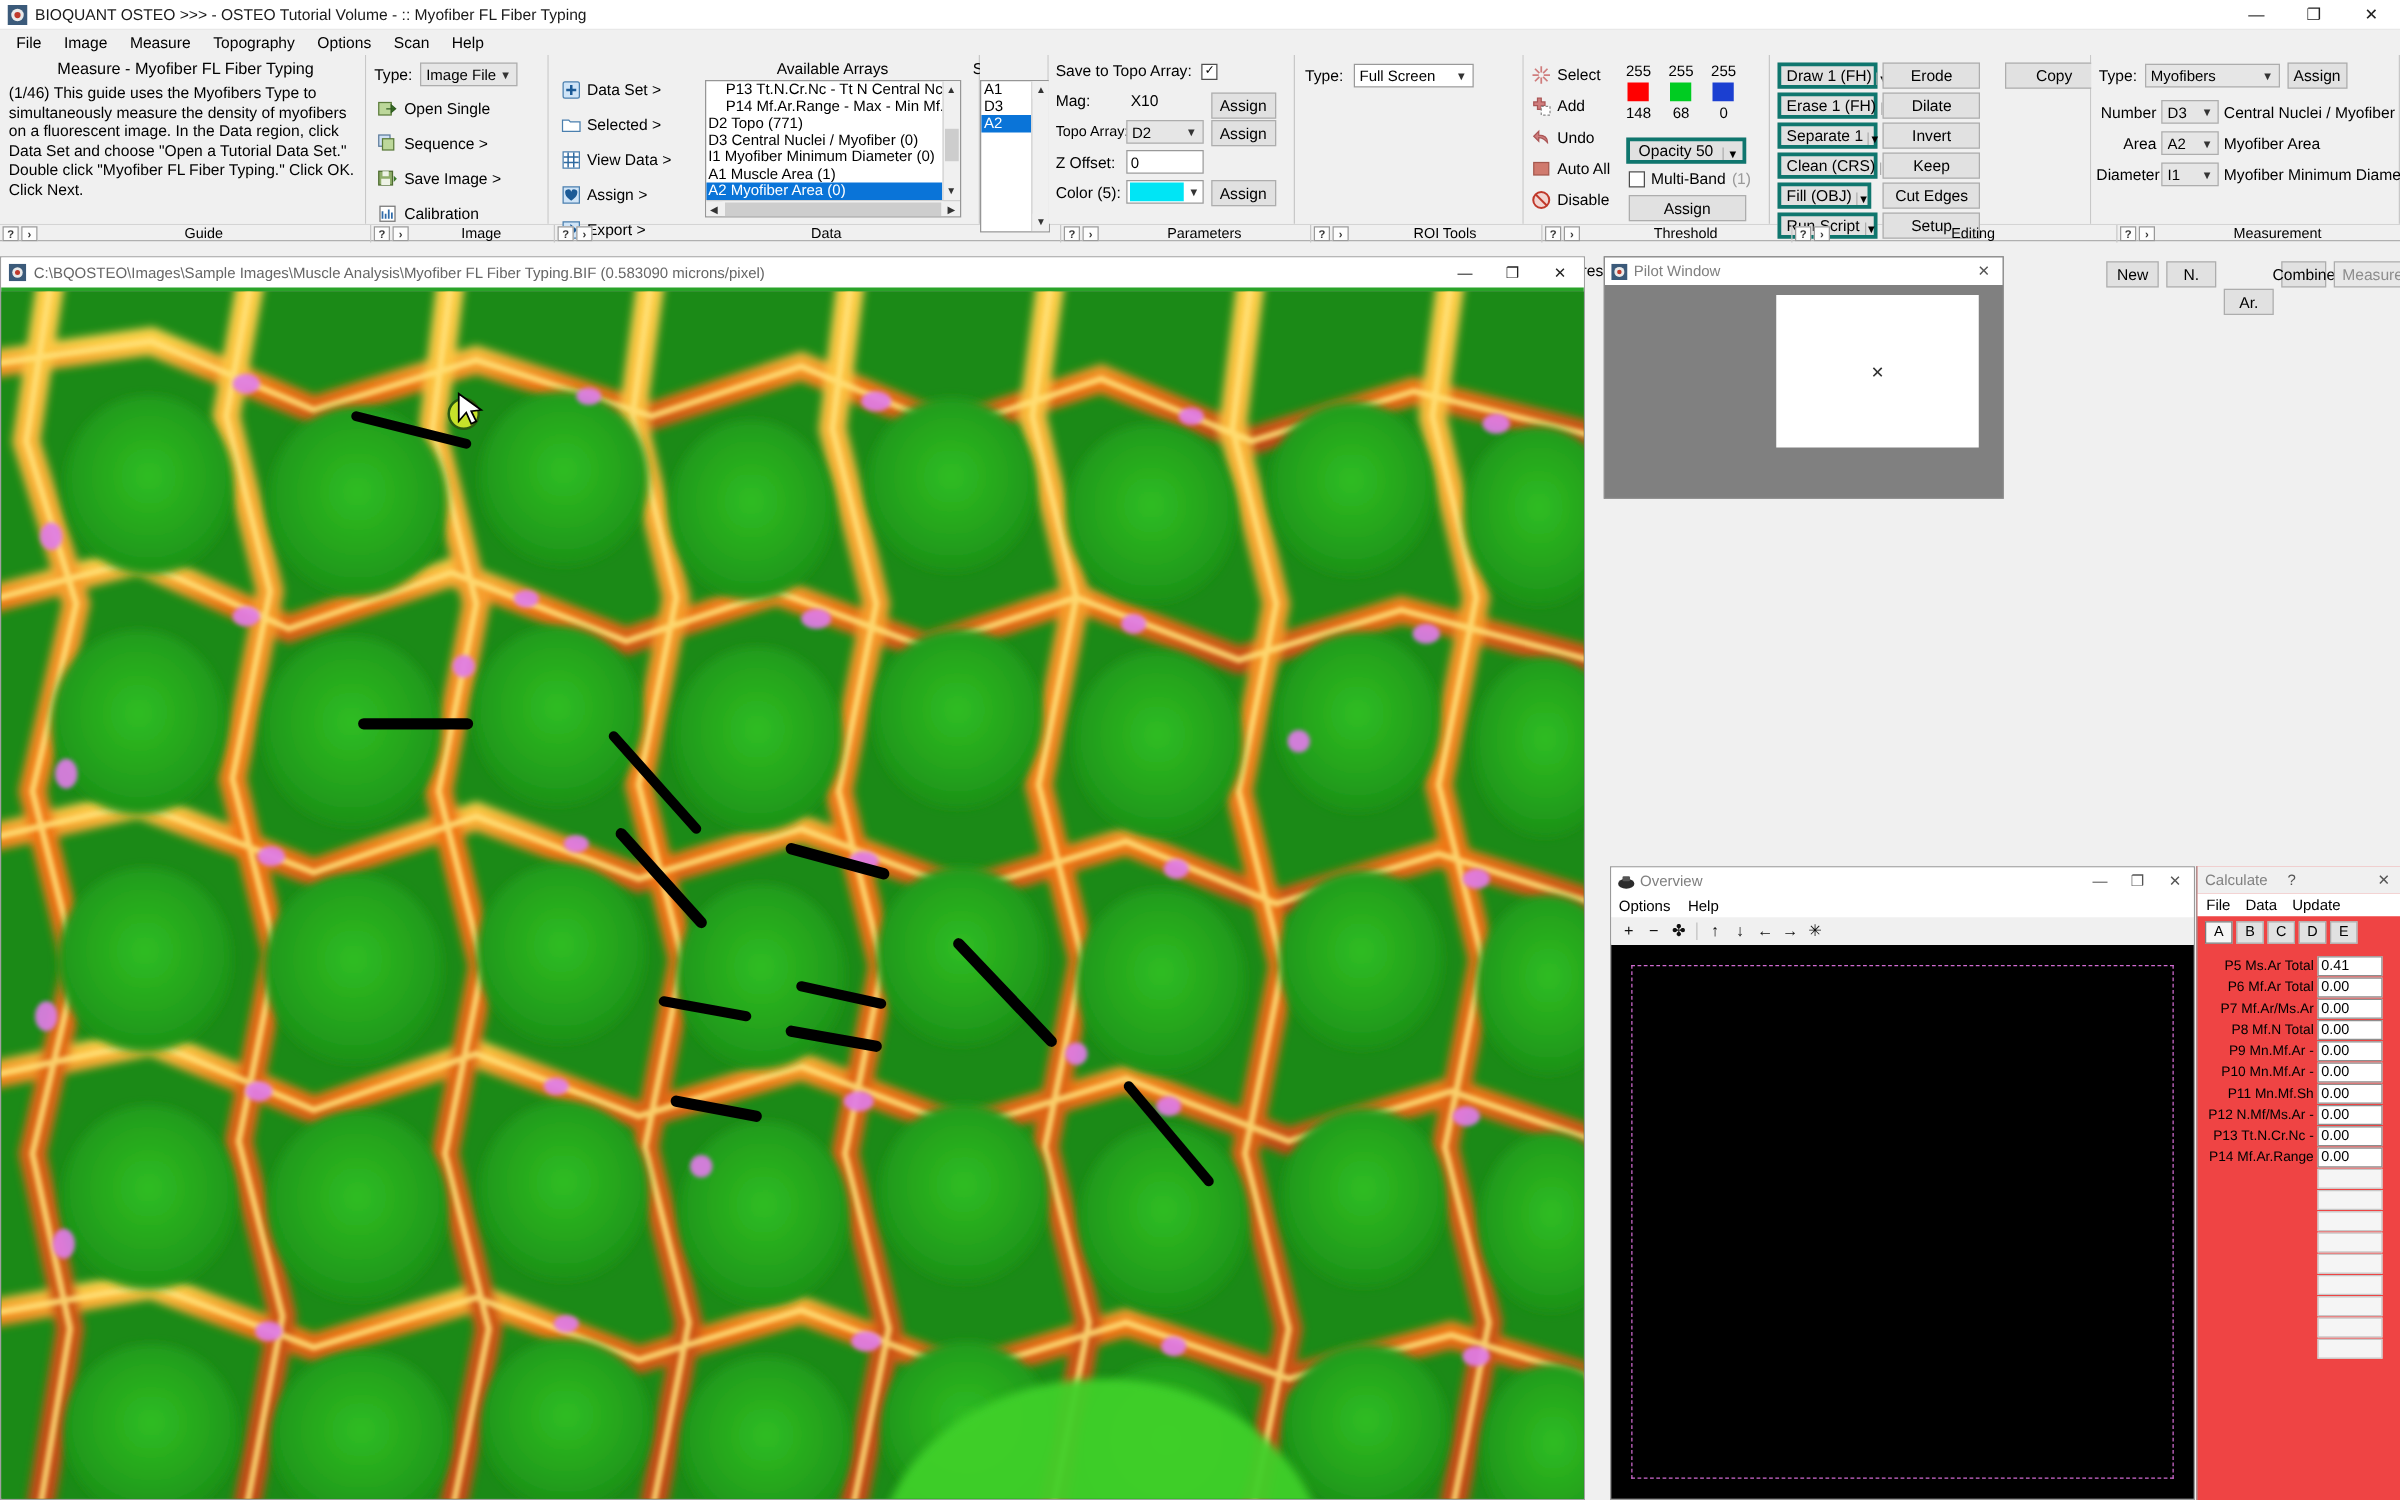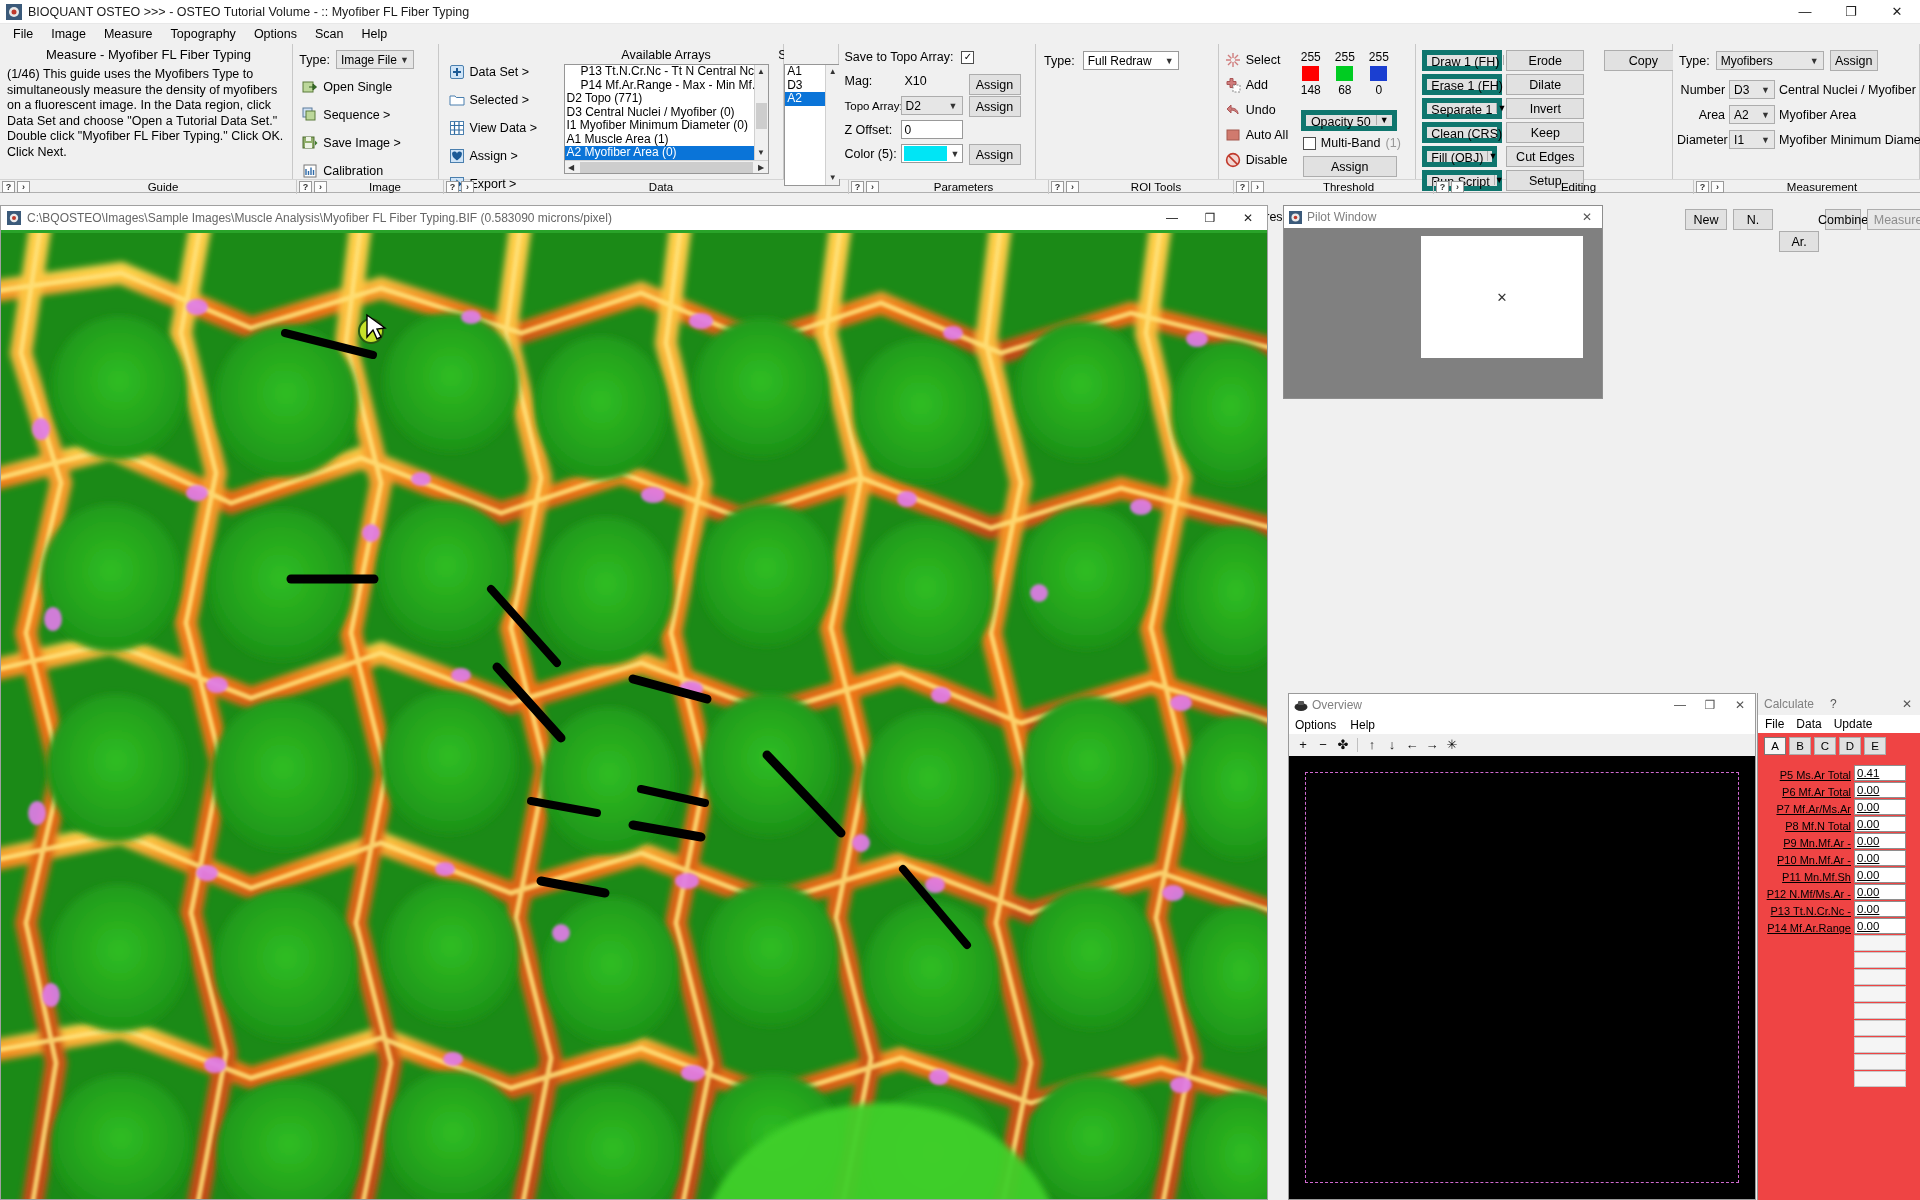--- a/index.html
+++ b/index.html
@@ -49,21 +49,21 @@
   }
   .combo.gray { background: #e6e6e6; border: 1px solid #adadad; }
   .combo .cv { flex: 1; white-space: nowrap; overflow: hidden; }
   .combo .chev { width: 13px; text-align: center; font-size: 9px; color: #333; }
   .txtfield { border: 1px solid #999; background: #fff; height: 19px; display: flex; align-items: center; padding: 0 3px; font-size: 12px; }
   .btn {
     border: 1px solid #adadad; background: #e1e1e1; height: 21px; display: flex; align-items: center;
     justify-content: center; font-size: 12.5px; color: #000; padding: 0 4px; white-space: nowrap;
   }
   .btn.disabled { color: #8d8d8d; background: #e8e8e8; }
-  .splitbtn { border: 5px solid #0f766e; background: #e1e1e1; height: 21px; display: flex; align-items: flex-start; font-size: 12.5px; }
+  .splitbtn { border: 3px solid #0f766e; background: #e1e1e1; height: 21px; display: flex; align-items: flex-end; font-size: 12.5px; }
   .splitbtn .sl { flex: 1; text-align: center; padding: 0 4px; white-space: nowrap; }
   .splitbtn .sd { width: 16px; text-align: center; border-left: 1px solid #adadad; font-size: 9px; }
   .chk { width: 13px; height: 13px; border: 1px solid #4d4d4d; background: #fff; display: inline-flex; align-items: center; justify-content: center; font-size: 10px; line-height: 1; }
 
   
   .iconrow { display: flex; align-items: center; height: 19px; }
   .iconrow .ic { width: 16px; height: 16px; margin-right: 5px; flex: 0 0 auto; }
   .iconrow .t { font-size: 12.5px; white-space: nowrap; }
 
   
@@ -94,21 +94,21 @@
   .fw-title .ftxt { font-size: 12px; color: #808080; }
   .fw-title .fbtns { margin-left: auto; display: flex; }
   .fw-title .fbtn { width: 30px; height: 22px; display: flex; align-items: center; justify-content: center; font-size: 12px; color: #555; }
   .fw-menu { height: 18px; background: #fff; display: flex; align-items: center; padding-left: 6px; }
   .fw-menu .fm { font-size: 12px; padding: 0 8px 0 0; margin-right: 6px; }
   .fw-tools { height: 21px; background: #f0f0f0; display: flex; align-items: center; padding-left: 4px; }
   .fw-tools .ti { width: 20px; text-align: center; font-size: 13px; color: #111; }
   .fw-tools .sep { width: 1px; height: 14px; background: #c0c0c0; margin: 0 4px; }
 
   
-  .calcrow { display: flex; align-items: flex-end; height: 16px; margin-bottom: 1px; text-decoration: underline; }
+  .calcrow { display: flex; align-items: center; height: 16px; margin-bottom: 1px; }
   .calcrow .cl { width: 92px; text-align: right; font-size: 11px; padding-right: 3px; white-space: nowrap; overflow: hidden; }
   .calcrow .cv { width: 52px; border: 1px solid #8e8e8e; background: #fff; font-size: 11.5px; padding-left: 2px; height: 16px; line-height: 14px; }
   .calcrow .cvblank { width: 52px; border: 1px solid #c8c8c8; background: #f5f5f5; height: 16px; }
   .tabbtn { width: 22px; height: 18px; border: 1px solid #adadad; background: #e1e1e1; font-size: 11.5px; display: flex; align-items: center; justify-content: center; }
   .tabbtn.act { background: #f6f6f6; border-color: #7a7a7a; }
 </style>
 </head>
 <body>
 
 <div id="root">
@@ -367,21 +367,21 @@
               </svg></span>
           <span class="t">Move</span>
         </div>
       </div>
     </div>
 
     <div class="rgroup" style="width:185px;">
       <div style="position:absolute;left:8px;top:7px;display:flex;align-items:center;gap:8px;">
         <span class="lbl">Type:</span>
         <div class="combo" style="width:96px;">
-          <span class="cv">Full Redraw</span>
+          <span class="cv">Full Screen</span>
           <span class="chev">▼</span>
         </div>
       </div>
       <div style="position:absolute;left:8px;top:163px;display:flex;gap:10px;">
         <div class="splitbtn" style="width:70px;">
           <span class="sl">Define</span>
           <span class="sd">▼</span>
         </div>
         <div class="btn" style="width:58px;">Assign</div>
       </div>

